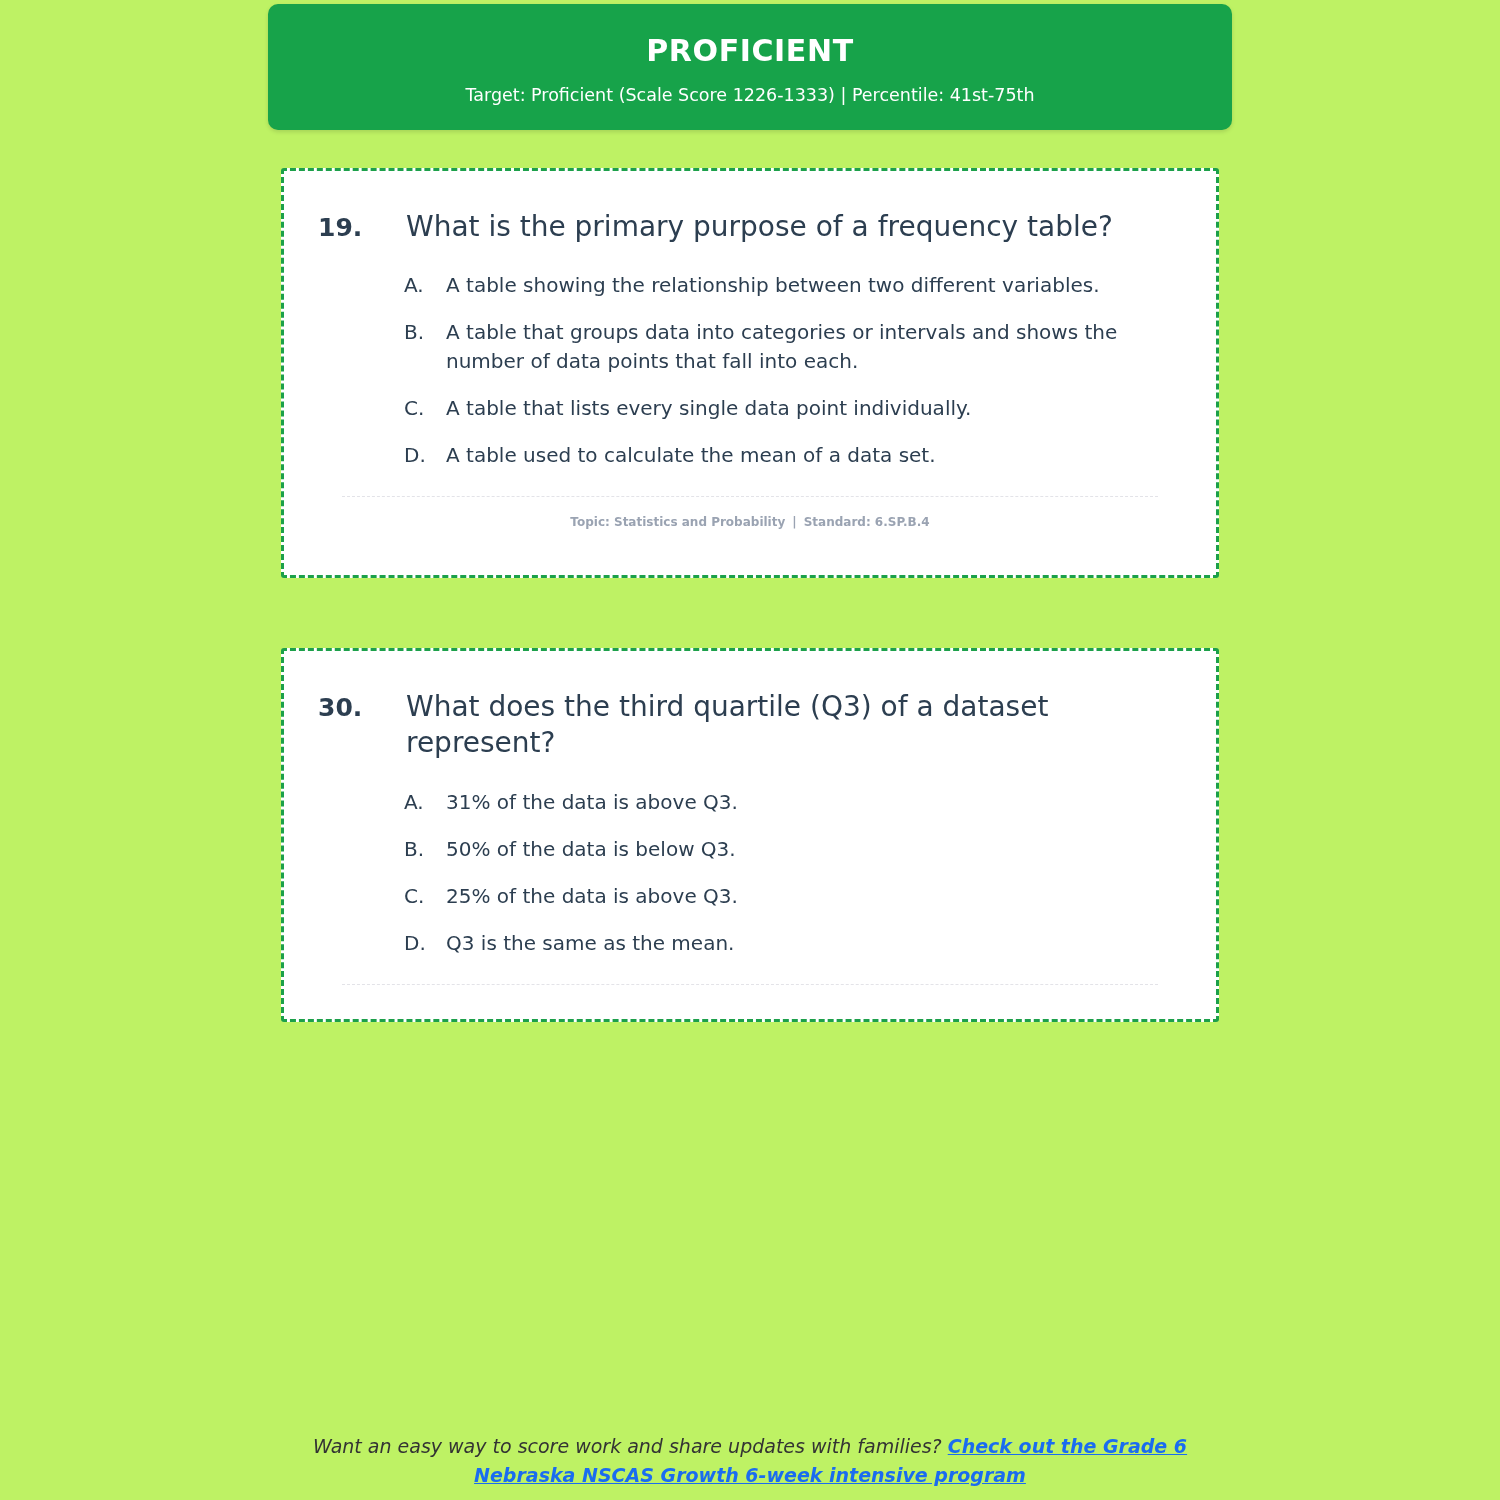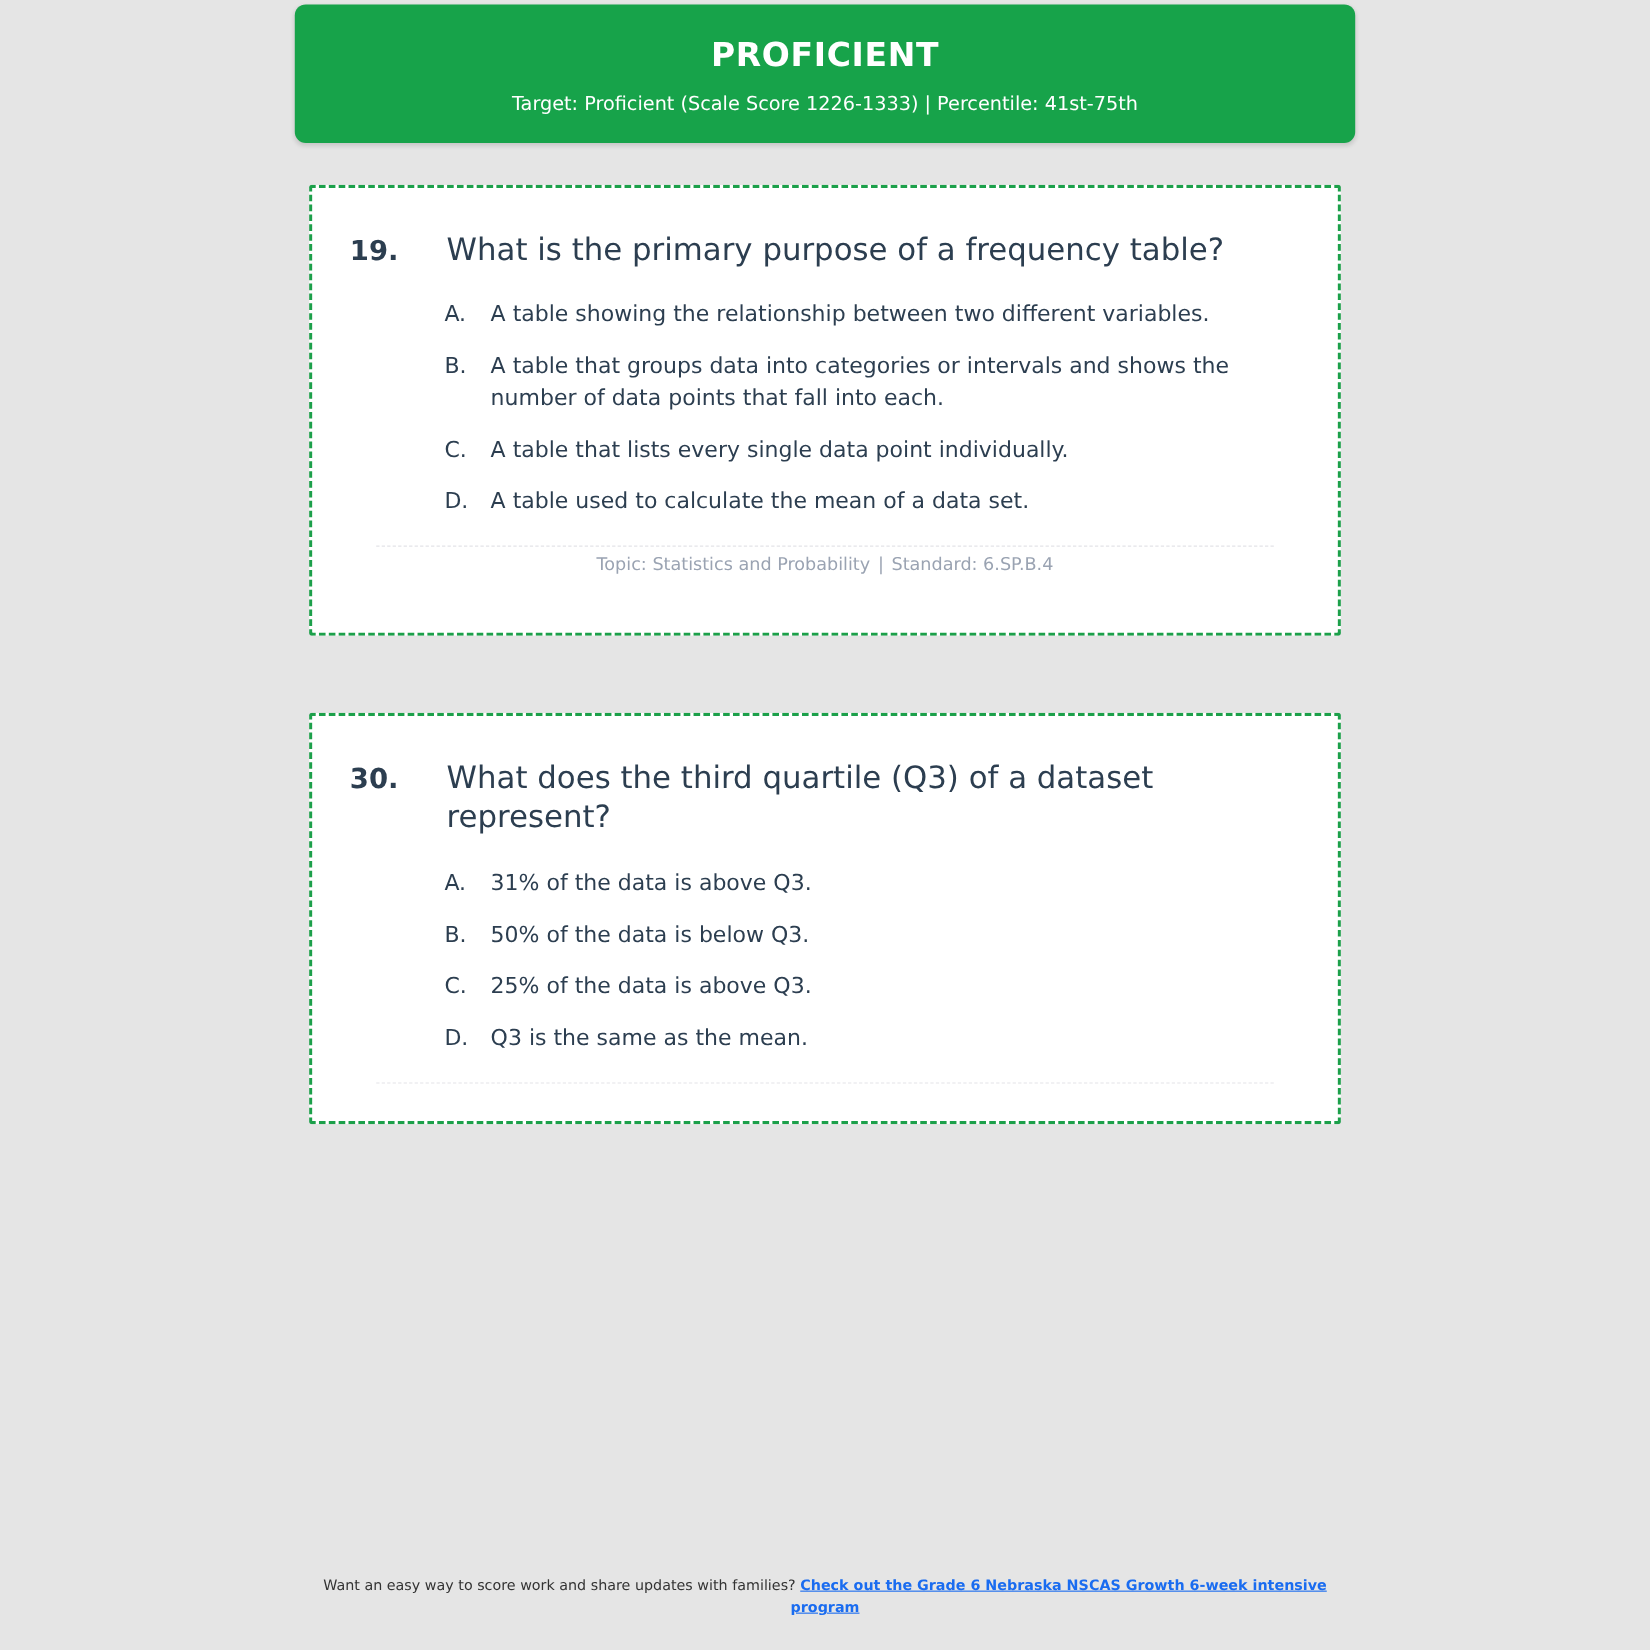--- a/index.html
+++ b/index.html
@@ -8,21 +8,21 @@
     width: 1500px;
     height: 1500px;
     background: #ffffff;
     font-family: "DejaVu Sans", "Liberation Sans", sans-serif;
   }
 
   .page {
     position: relative;
     width: 1500px;
     height: 1500px;
-    background: #e5e5e5;
+    background: #bef264;
     overflow: hidden;
   }
 
   
   .level-banner {
     position: absolute;
     left: 268px;
     top: 4px;
     width: 964px;
     height: 126px;
@@ -104,37 +104,39 @@
     color: #2c3e50;
     line-height: 1.45;
   }
 
   .meta-sep {
     margin: 26px 24px 0 24px;
     border-top: 1.5px dashed #e3e3e8;
   }
   .meta-line {
     text-align: center;
-    font-size: 16px;
+    font-size: 12px;
     color: #9aa3b2;
-    margin-top: 6px;
+    margin-top: 18px;
     line-height: 1.3;
+    font-weight: bold;
   }
   .meta-div { padding: 0 7px; }
 
   
   .page-footer {
     position: absolute;
     left: 270px;
     top: 1432px;
     width: 960px;
     text-align: center;
-    font-size: 13px;
+    font-size: 19px;
     color: #333333;
     line-height: 1.55;
+    font-style: italic;
   }
   .footer-link {
     color: #1a6cf0;
     font-weight: bold;
     text-decoration: underline;
     cursor: pointer;
   }
 </style>
 </head>
 <body>

